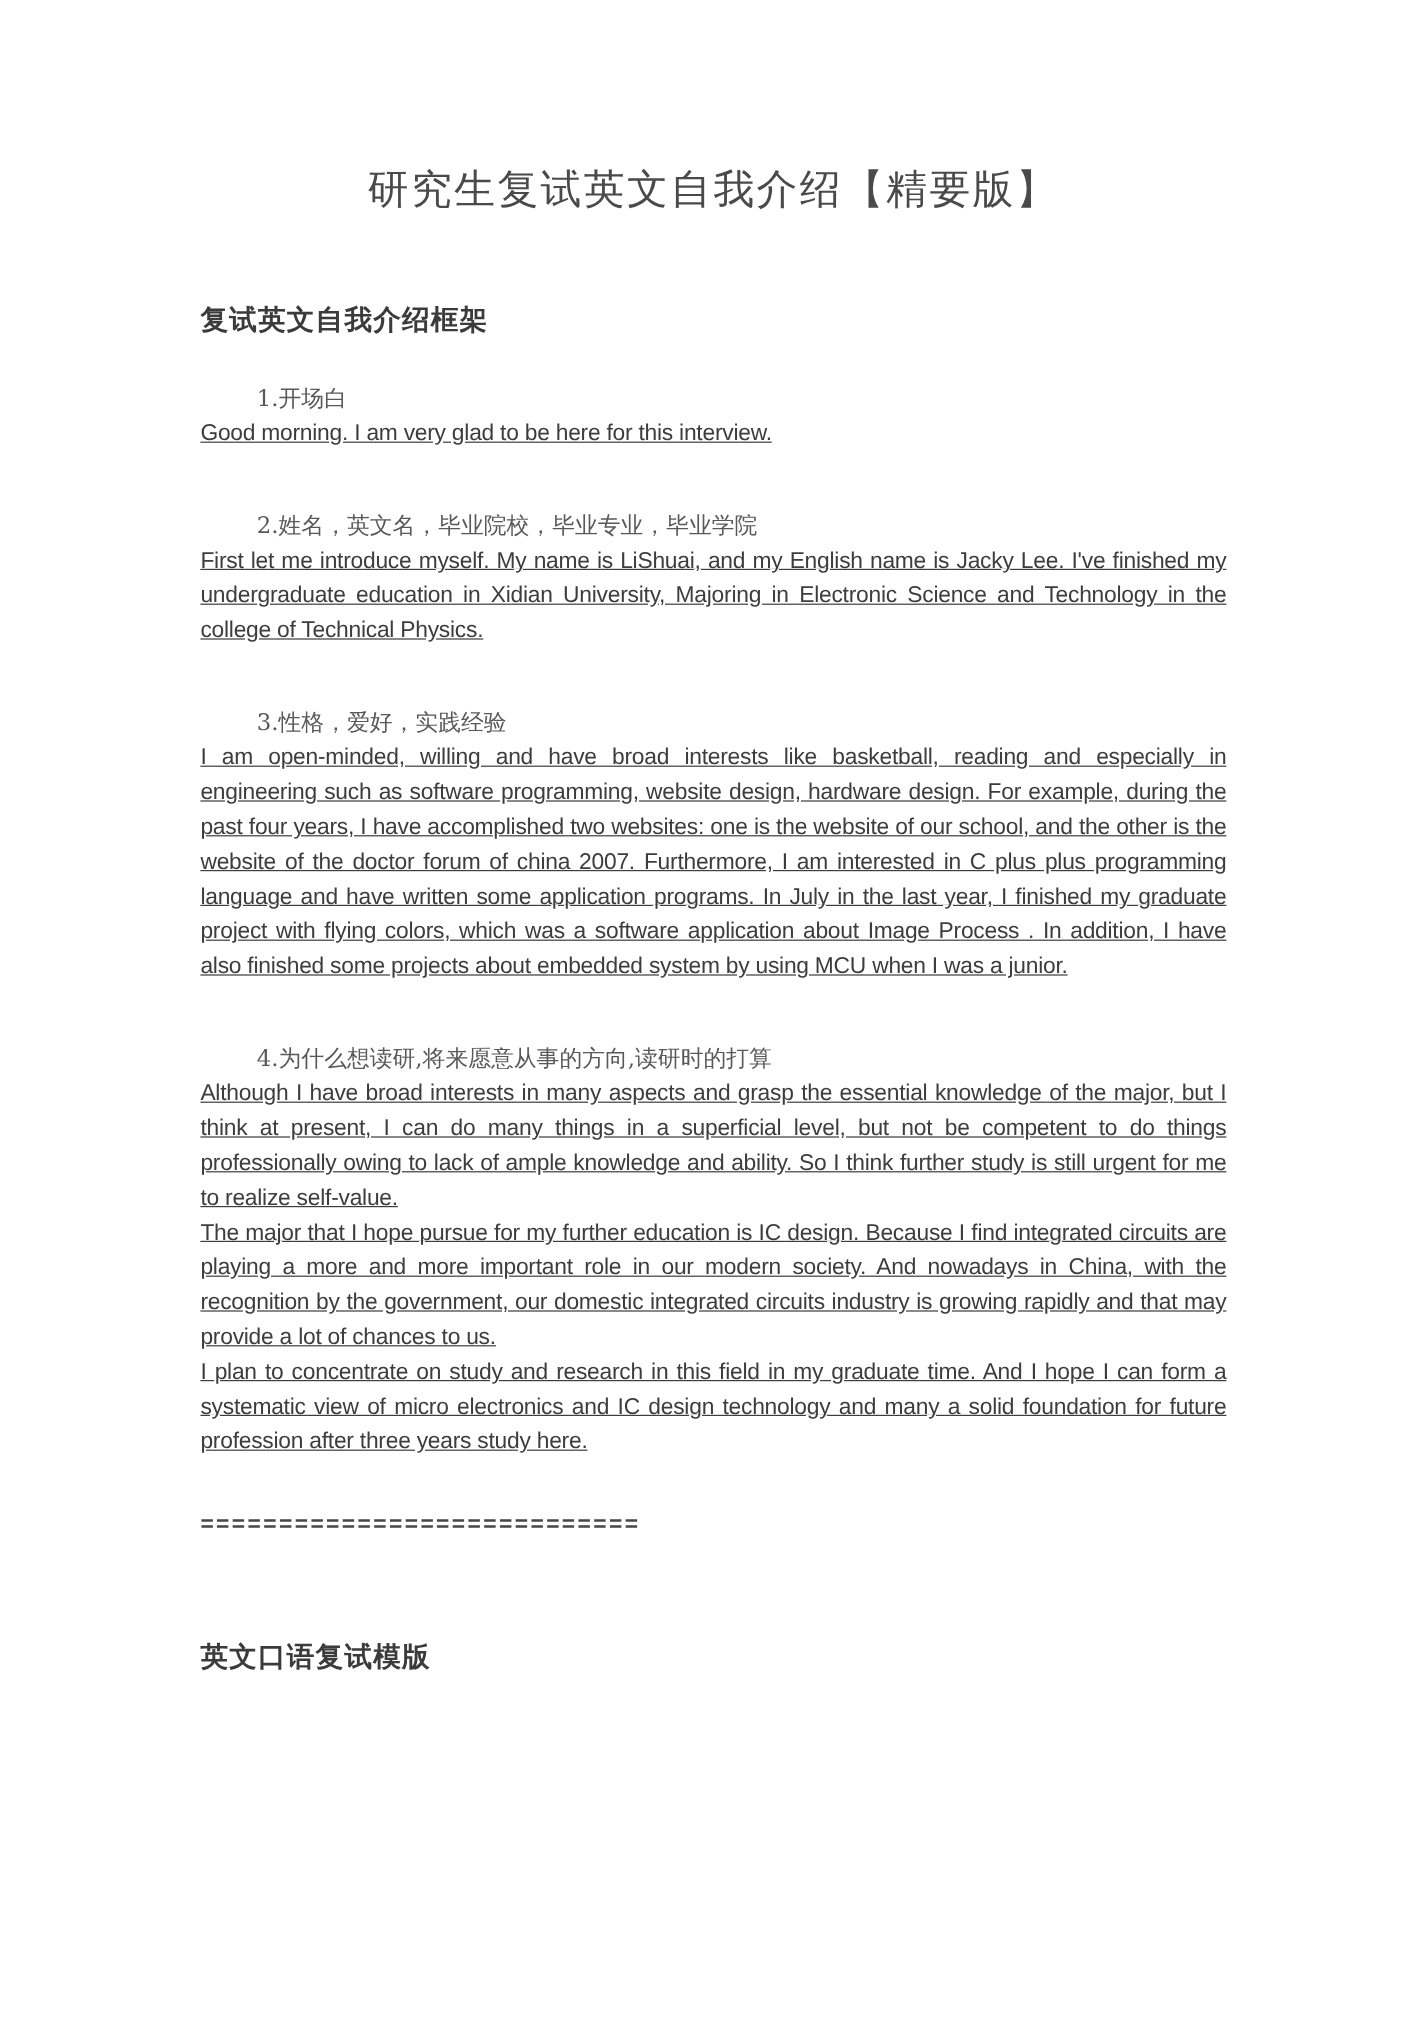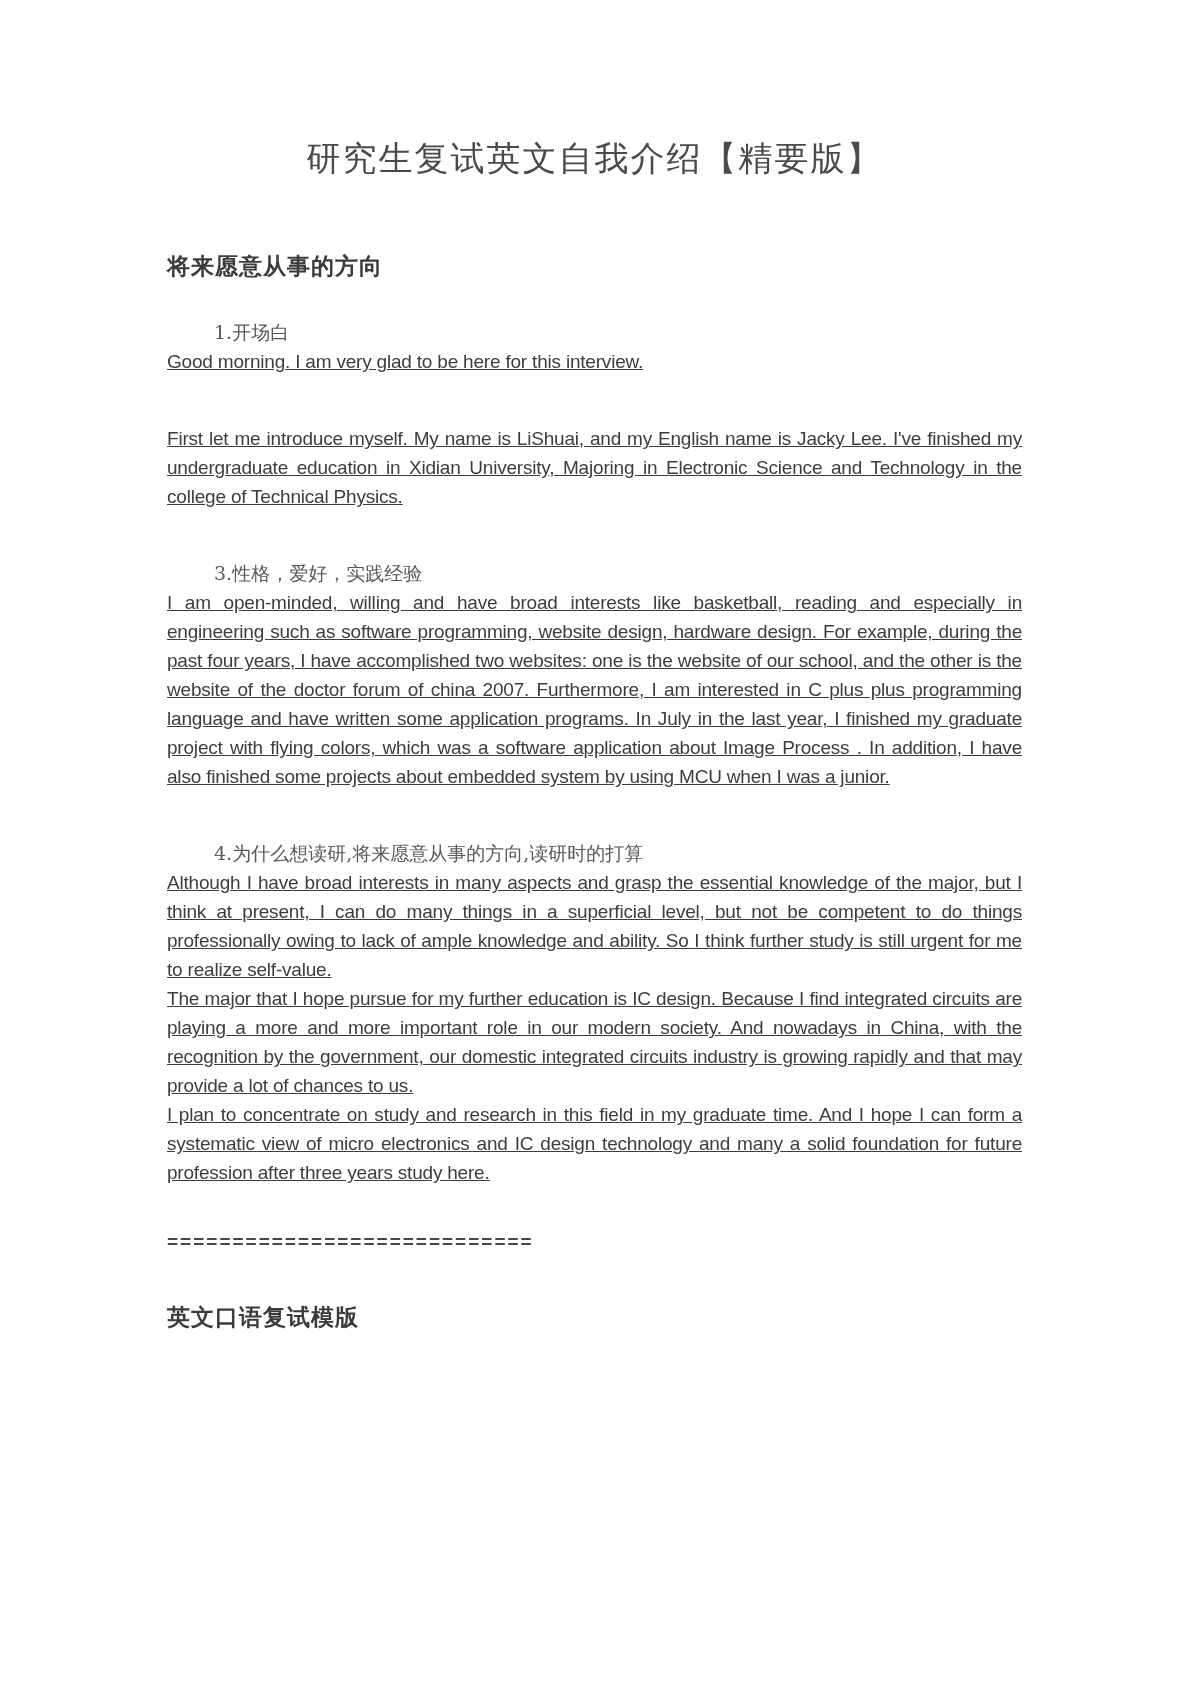--- a/index.html
+++ b/index.html
@@ -62,38 +62,39 @@
   .separator {
     margin-top: 42px;
     font-size: 19px;
     font-weight: 700;
     color: #474747;
     letter-spacing: 2px;
     line-height: 25px;
     white-space: nowrap;
   }
   .doc-heading.second {
-    margin-top: 50px;
+    margin-top: 84px;
   }
 </style>
 </head>
 <body>
 
 <div class="page">
 
   <h1 class="doc-title">研究生复试英文自我介绍【精要版】</h1>
 
-  <h2 class="doc-heading">将来愿意从事的方向</h2>
+  <h2 class="doc-heading">复试英文自我介绍框架</h2>
 
   <div class="sec first">
     <div class="sec-label">1.开场白</div>
     <p class="body-p">Good morning. I am very glad to be here for this interview.</p>
   </div>
 
   <div class="sec">
+    <div class="sec-label">2.姓名，英文名，毕业院校，毕业专业，毕业学院</div>
     <p class="body-p">First let me introduce myself. My name is LiShuai, and my English name is Jacky Lee. I've finished my undergraduate education in Xidian University, Majoring in Electronic Science and Technology in the college of Technical Physics.</p>
   </div>
 
   <div class="sec">
     <div class="sec-label">3.性格，爱好，实践经验</div>
     <p class="body-p">I am open-minded, willing and have broad interests like basketball, reading and especially in engineering such as software programming, website design, hardware design. For example, during the past four years, I have accomplished two websites: one is the website of our school, and the other is the website of the doctor forum of china 2007. Furthermore, I am interested in C plus plus programming language and have written some application programs. In July in the last year, I finished my graduate project with flying colors, which was a software application about Image Process . In addition, I have also finished some projects about embedded system by using MCU when I was a junior.</p>
   </div>
 
   <div class="sec">
     <div class="sec-label">4.为什么想读研,将来愿意从事的方向,读研时的打算</div>

